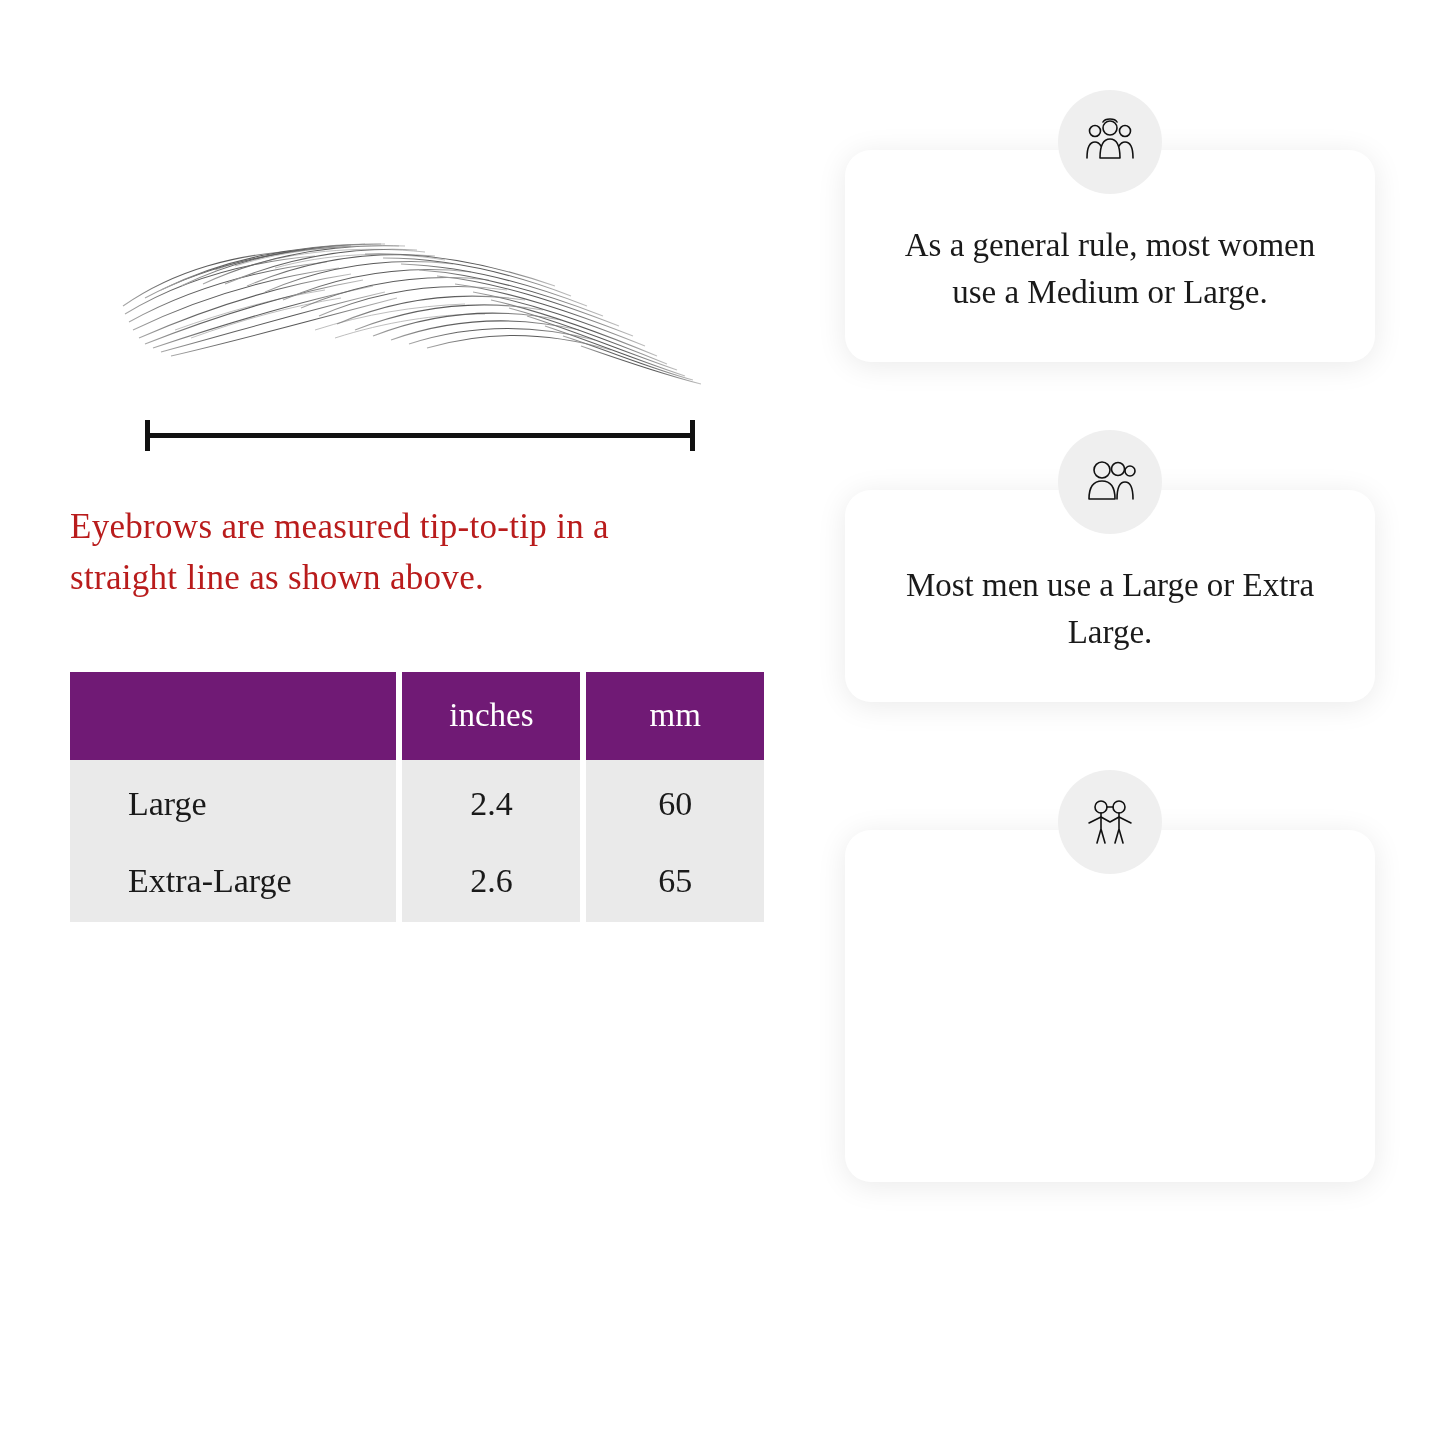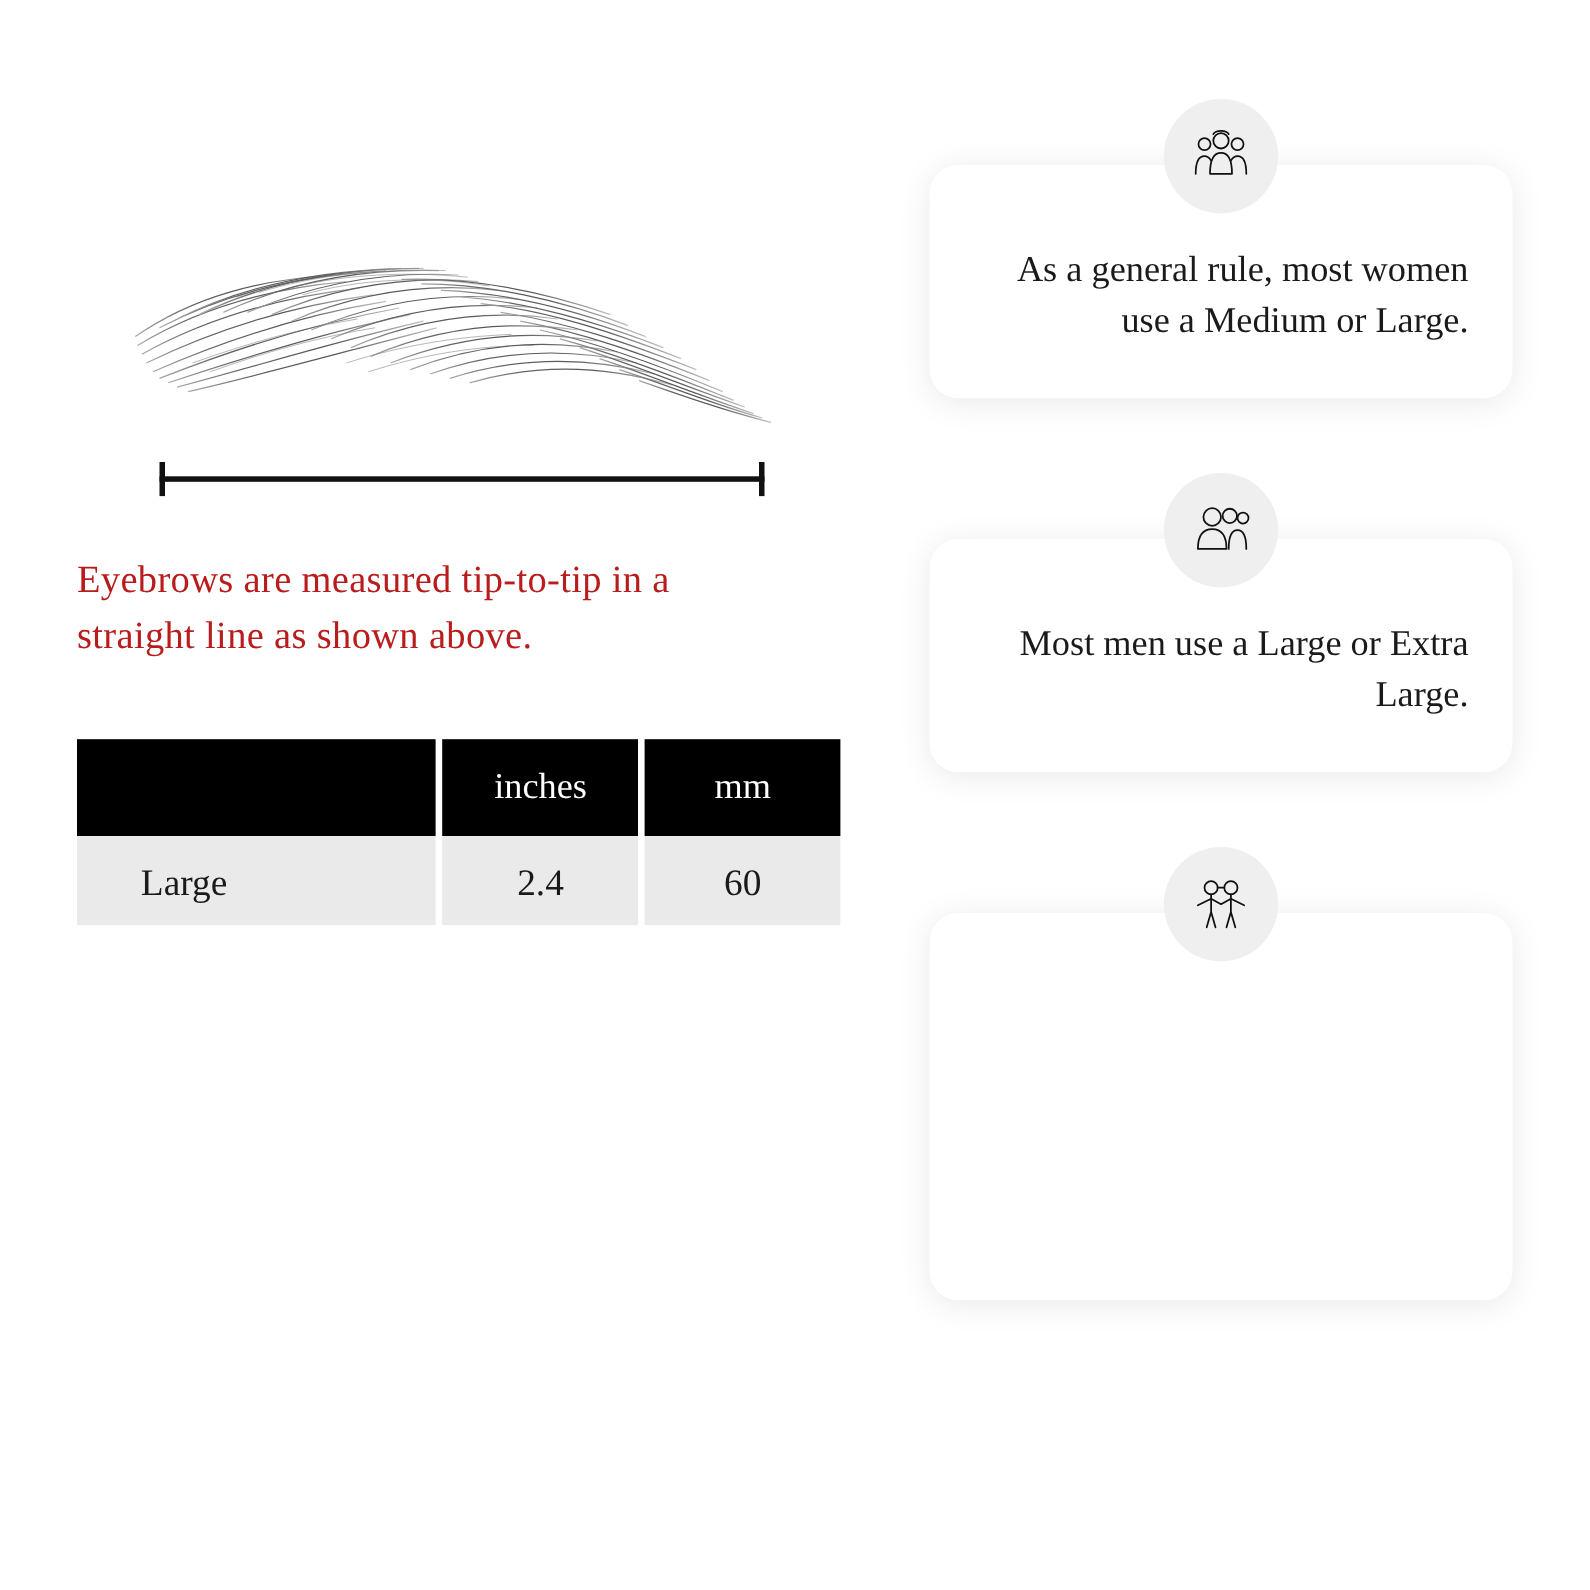--- a/index.html
+++ b/index.html
@@ -65,21 +65,21 @@
   }
 
   
   .size-table {
     margin-top: 68px;
     border-collapse: separate;
     border-spacing: 6px 0;
     margin-left: -6px;
   }
   .size-table th {
-    background: #000000;
+    background: #701a75;
     color: #fff;
     font-weight: normal;
     font-size: 33px;
     height: 88px;
     vertical-align: middle;
   }
   .size-table th.name-col { width: 330px; }
   .size-table th.inch-col { width: 180px; }
   .size-table th.mm-col   { width: 180px; }
   .size-table td {
@@ -102,21 +102,21 @@
     left: 845px;
     top: 150px;
     width: 530px;
   }
   .info-card {
     position: relative;
     background: #ffffff;
     border-radius: 26px;
     box-shadow: 0 4px 30px rgba(0,0,0,0.085);
     padding: 72px 40px 44px;
-    text-align: right;
+    text-align: center;
     margin-bottom: 128px;
   }
   .info-card:last-child { margin-bottom: 0; }
   .info-card .card-text {
     font-size: 33px;
     line-height: 1.42;
     color: #1a1a1a;
   }
   .icon-badge {
     position: absolute;
@@ -219,20 +219,25 @@
           <th class="inch-col">inches</th>
           <th class="mm-col">mm</th>
         </tr>
       </thead>
       <tbody>
         <tr>
           <td class="name-cell">Large</td>
           <td class="num-cell">2.4</td>
           <td class="num-cell">60</td>
         </tr>
+        <tr>
+          <td class="name-cell">Extra-Large</td>
+          <td class="num-cell">2.6</td>
+          <td class="num-cell">65</td>
+        </tr>
       </tbody>
     </table>
   </div>
 
   <div class="right-col">
 
     <div class="info-card card-1">
       <div class="icon-badge">
         <svg width="60" height="56" viewBox="0 0 60 56" fill="none" stroke="#111" stroke-width="1.6" stroke-linecap="round" stroke-linejoin="round">
           <circle cx="30" cy="14" r="7"></circle>

